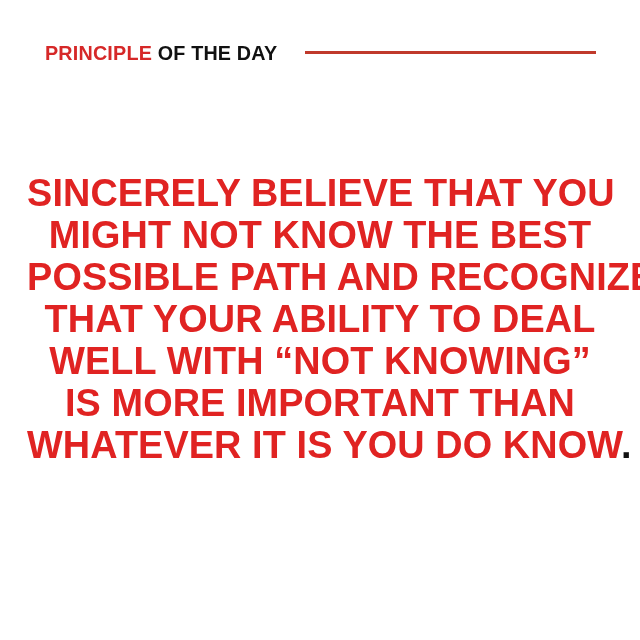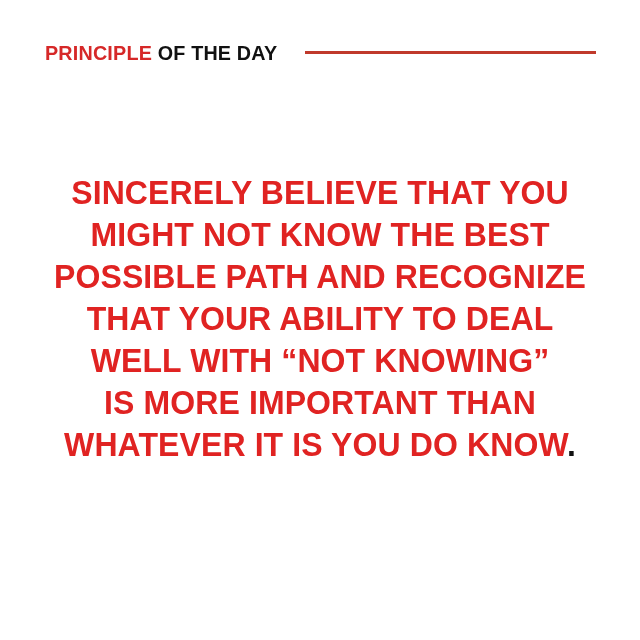--- a/index.html
+++ b/index.html
@@ -55,21 +55,21 @@
   }
 
   
   .quote {
     position: absolute;
     left: 18px;
     right: 18px;
     top: 172px;
     text-align: center;
     color: #E02322;
-    font-size: 33px;
+    font-size: 39px;
     font-weight: 700;
     line-height: 42px;
     letter-spacing: 0.1px;
     white-space: nowrap;
   }
   .quote-line {
     display: block;
     transform: scaleX(0.97);
   }
   .quote-line .terminal-dot {

